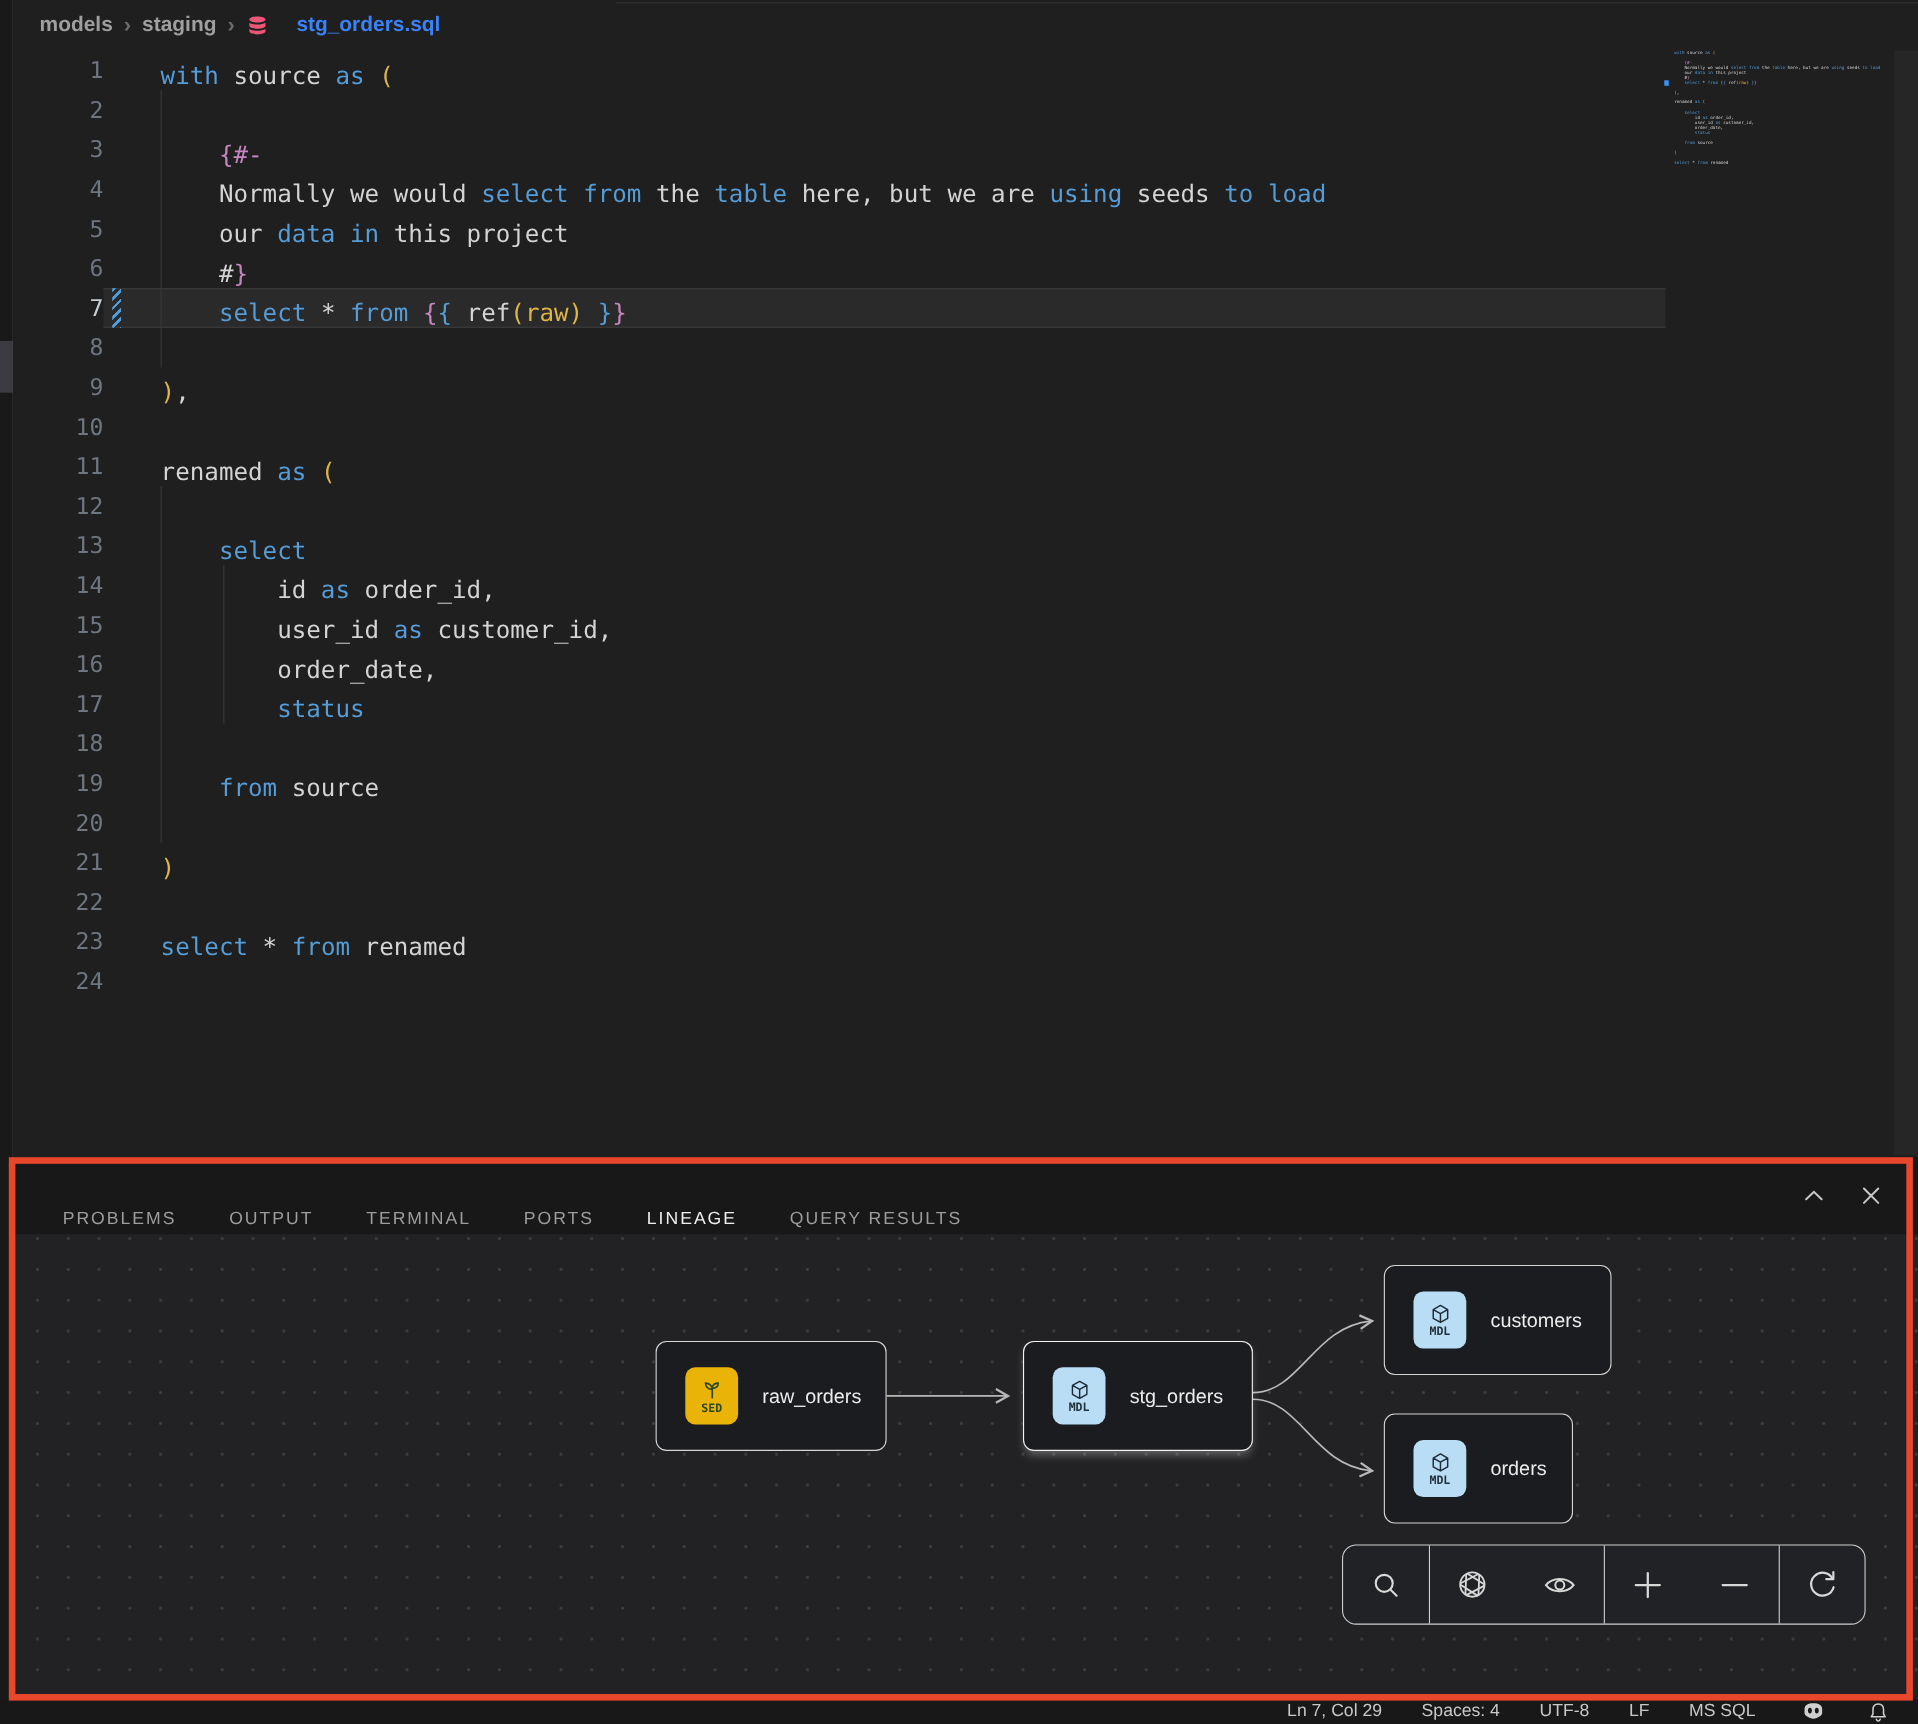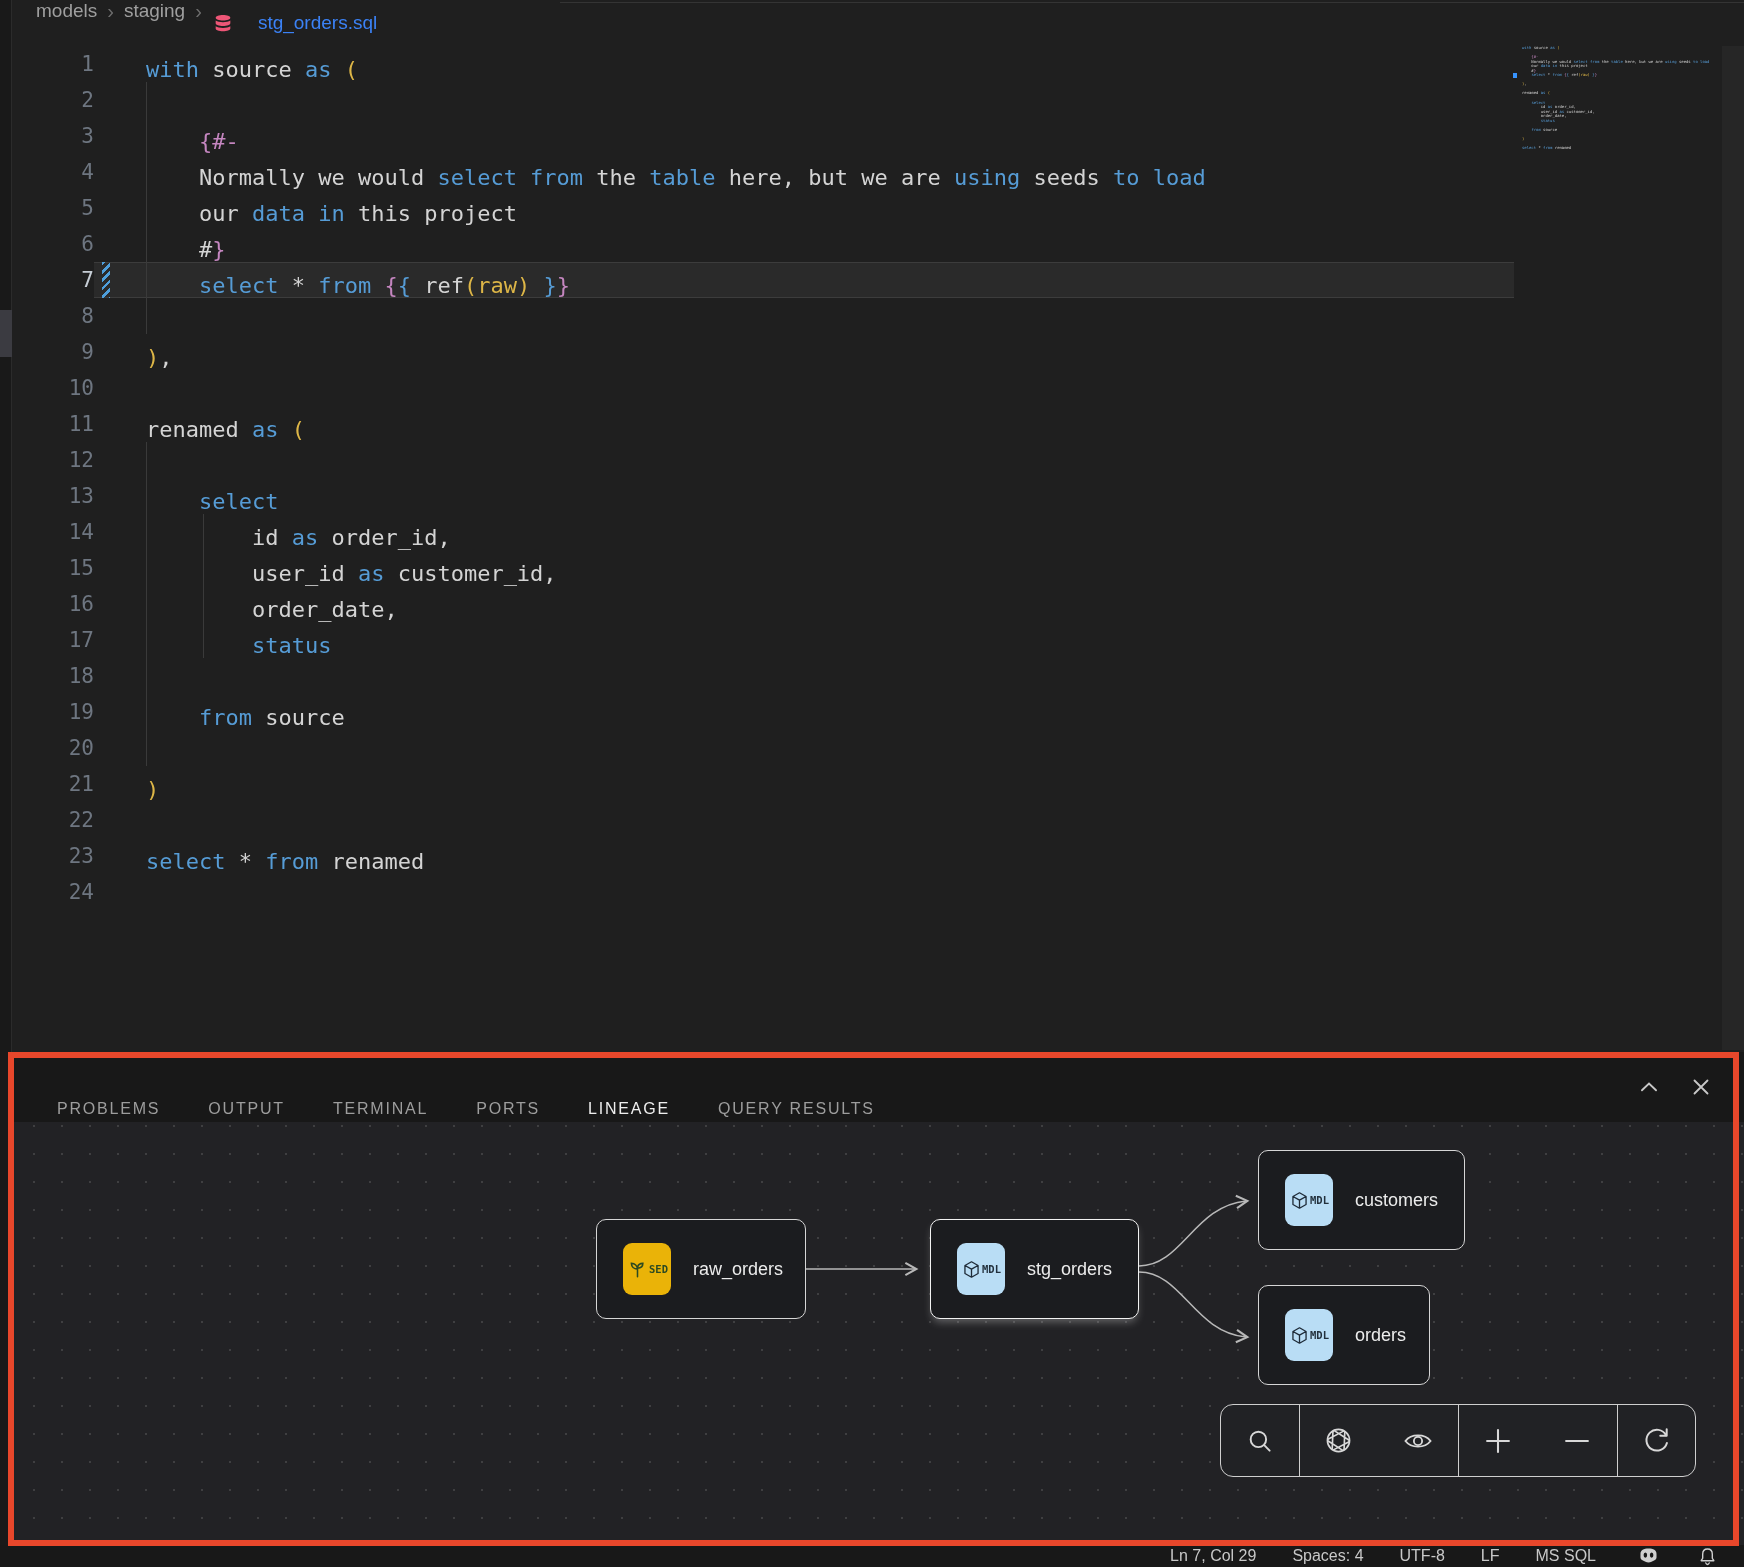--- a/index.html
+++ b/index.html
@@ -4,22 +4,22 @@
 <style>
   * { margin:0; padding:0; box-sizing:border-box; }
   body { background:#111; font-family:"Liberation Sans", sans-serif; }
   #screen { position:relative; width:1744px; height:1567px; background:#1f1f1f; overflow:hidden; }
 
   
   .left-strip { position:absolute; left:0; top:0; width:12px; height:1545px; background:#191919; border-right:1px solid #2b2b2b; }
   .left-strip-thumb { position:absolute; left:0; top:310px; width:12px; height:47px; background:#3b3b41; }
 
   
-  .breadcrumb { position:absolute; left:36px; top:0; height:46px; display:flex; gap:10px;
-    font-size:19px; color:#9f9f9f; }
+  .breadcrumb { position:absolute; left:36px; top:0; height:46px; display:flex; align-items:center; gap:10px;
+    font-size:19px; color:#9f9f9f;font-weight:bold; }
   .breadcrumb .crumb { cursor:default; }
   .breadcrumb .sep { color:#6d6d6d; font-size:20px; }
   .breadcrumb .file { color:#3b82f6; display:flex; align-items:center; gap:24px; }
 
   .top-faint-line { position:absolute; left:560px; top:2px; width:1184px; height:1px; background:#3d3d3d; opacity:.7; }
 
   
   .code-lines { position:absolute; left:12px; top:46px; width:1502px; }
   .code-row { position:relative; display:flex; align-items:center; height:36px; }
   .code-row.current::before { content:""; position:absolute; left:82px; right:0; top:0; bottom:0;
@@ -56,21 +56,21 @@
 
   
   .canvas { position:absolute; left:0; top:70px; width:1732px; height:423px; background:#222225;
     background-image:radial-gradient(circle, rgba(255,255,255,.13) 1.2px, transparent 1.4px);
     background-size:28px 28px; background-position:8px 18px; }
   .edges { position:absolute; left:0; top:0; pointer-events:none; }
   .node { position:absolute; height:100px; background:#1b1c1f; border:1px solid #d6d6d6; border-radius:10px;
     display:flex; align-items:center; gap:22px; padding-left:26px; cursor:pointer; }
   .node.selected { border-color:#f2f2f2; box-shadow:0 5px 9px -2px rgba(255,255,255,.30); }
   .node-label { color:#ececec; font-size:18px; }
-  .badge { width:48px; height:52px; border-radius:9px; display:flex; flex-direction:row; align-items:center; justify-content:center; gap:0px; }
+  .badge { width:48px; height:52px; border-radius:9px; display:flex; flex-direction:column; align-items:center; justify-content:center; gap:0px; }
   .badge.seed { background:#eab308; }
   .badge.model { background:#b9ddf5; }
   .badge-label { font:600 10.5px "DejaVu Sans Mono", monospace; color:#22303c; }
   .badge.seed .badge-label { color:#2c4a22; }
 
   
   .graph-toolbar { position:absolute; left:1208px; top:282px; width:476px; height:73px; background:#212225;
     border:1.5px solid #cfcfcf; border-radius:13px; display:flex; color:#d8d8d8; }
   .gt-section { display:flex; align-items:center; justify-content:space-around; border-right:1.5px solid #cfcfcf; }
   .gt-section:last-child { border-right:none; }

